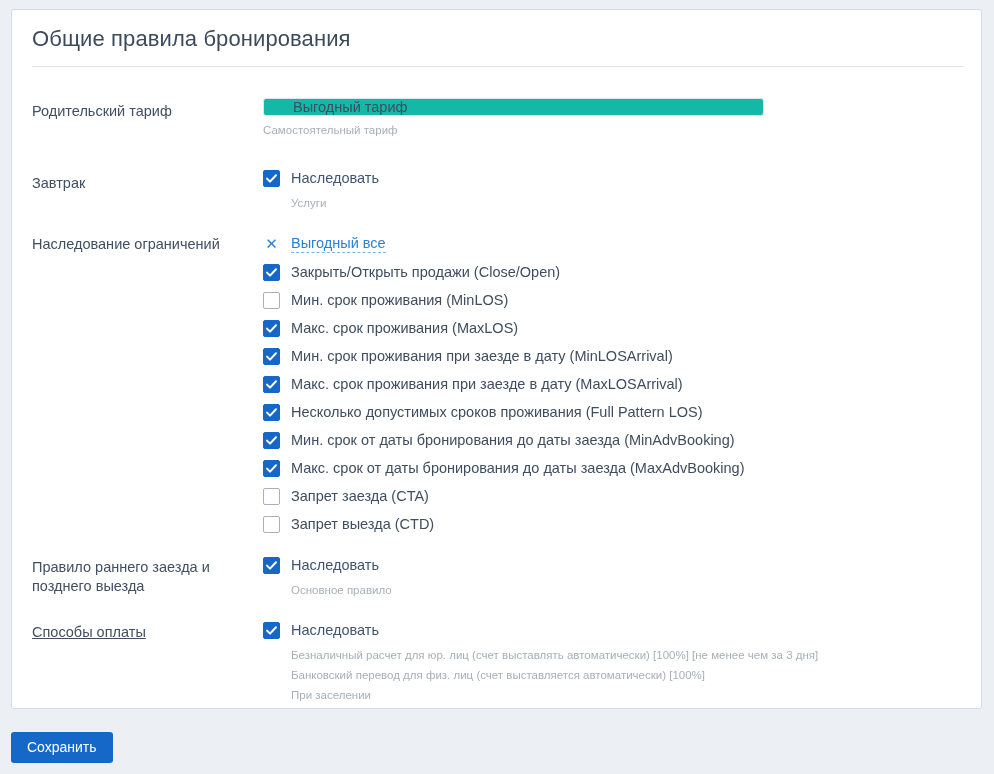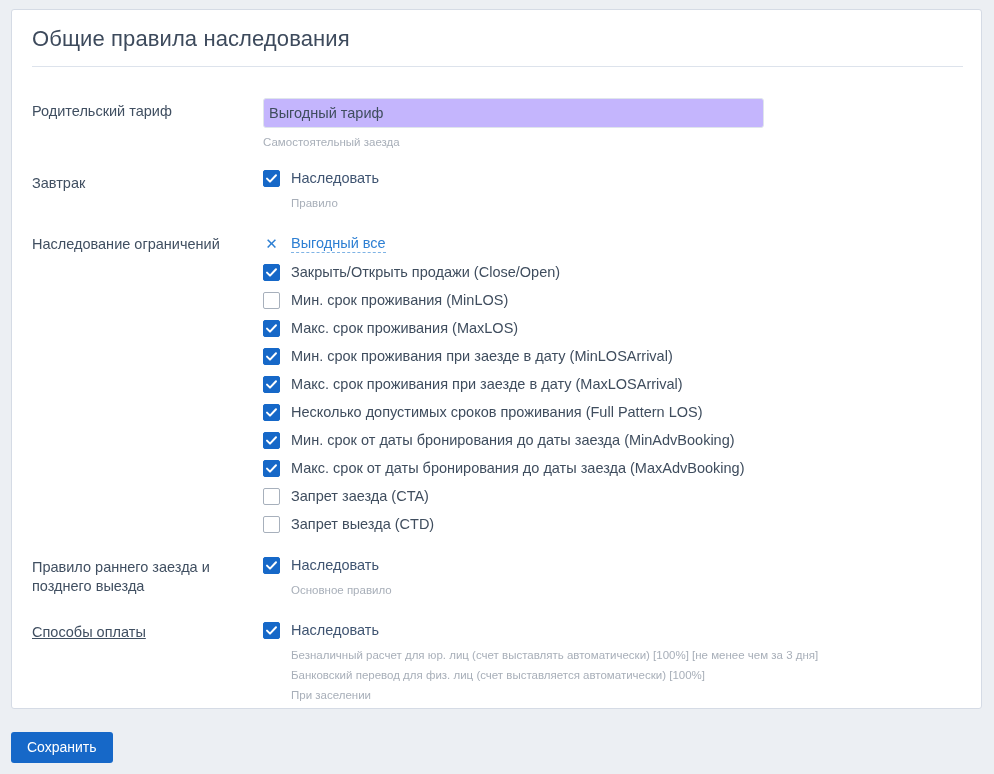--- a/index.html
+++ b/index.html
@@ -60,28 +60,28 @@
   }
 
   .row-body {
     position: absolute;
     left: 251px;
   }
 
   
   .tariff-field {
     width: 501px;
-    height: 30px;
-    background: #c4b5fd;
+    height: 18px;
+    background: #14b8a6;
     border: 1px solid #dfe5ec;
     border-radius: 3px;
     box-sizing: border-box;
     display: flex;
     align-items: center;
-    padding-left: 5px;
+    padding-left: 29px;
     font-size: 14.5px;
     color: #3f4d5e;
   }
 
   .subnote {
     font-size: 11.5px;
     color: #a8afb9;
     margin-top: 7px;
     line-height: 15px;
     white-space: nowrap;
@@ -168,45 +168,45 @@
     border-radius: 3px;
     cursor: pointer;
     line-height: 31px;
   }
 </style>
 </head>
 <body>
 
 <div class="card">
 
-  <div class="card-title">Общие правила наследования</div>
+  <div class="card-title">Общие правила бронирования</div>
   <div class="divider"></div>
 
   <div class="row" style="top:88px;">
     <div class="row-label" style="top:4px;">Родительский тариф</div>
     <div class="row-body">
       <div class="tariff-field">
         <span>Выгодный тариф</span>
       </div>
-      <div class="subnote">Самостоятельный заезда</div>
+      <div class="subnote">Самостоятельный тариф</div>
     </div>
   </div>
 
   <div class="row" style="top:158px;">
     <div class="row-label" style="top:6px;">Завтрак</div>
     <div class="row-body">
       <div class="cb-line">
         <span class="cb checked">
           <svg width="13" height="13" viewBox="0 0 13 13" aria-hidden="true">
               <path d="M2 6.6 L5 9.6 L11 3.2" fill="none" stroke="#ffffff" stroke-width="2" stroke-linecap="round" stroke-linejoin="round"></path>
             </svg>
         </span>
         <span class="cb-label inherit">Наследовать</span>
       </div>
-      <div class="subnote tight" style="margin-left:28px;margin-top:0;">Правило</div>
+      <div class="subnote tight" style="margin-left:28px;margin-top:0;">Услуги</div>
     </div>
   </div>
 
   <div class="row" style="top:221px;">
     <div class="row-label" style="top:4px;">Наследование ограничений</div>
     <div class="row-body">
       <div class="cancel-all">
         <span class="x-icon">✕</span>
         <span class="cancel-link">Выгодный все</span>
       </div>

